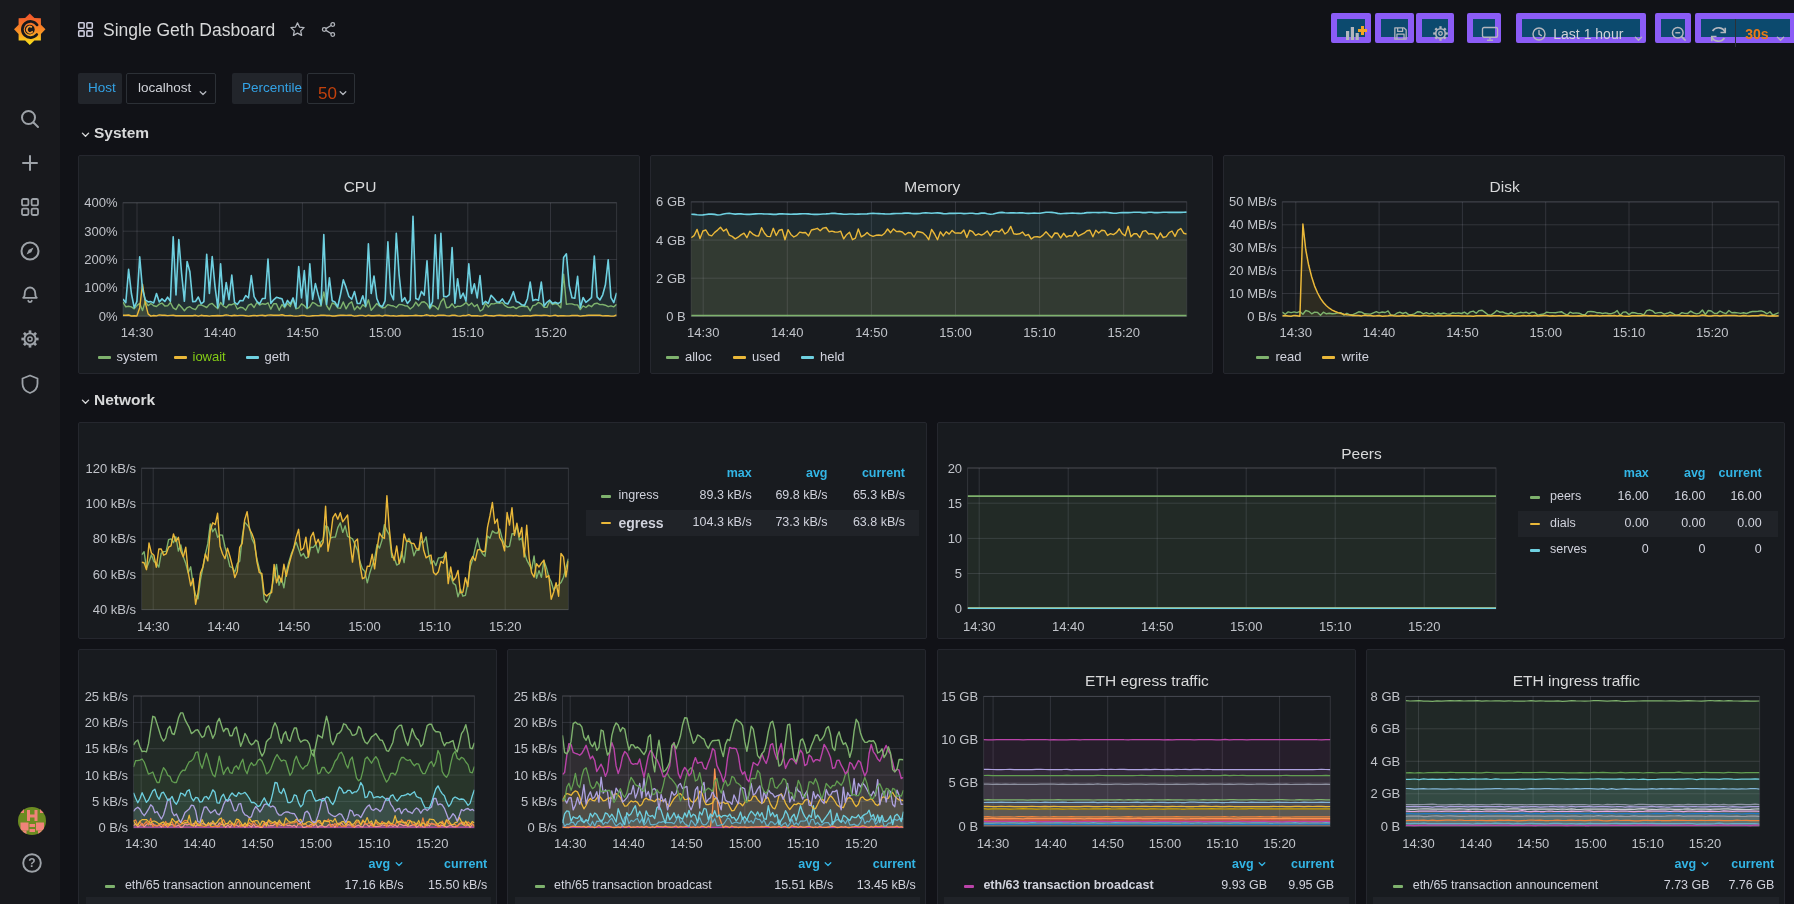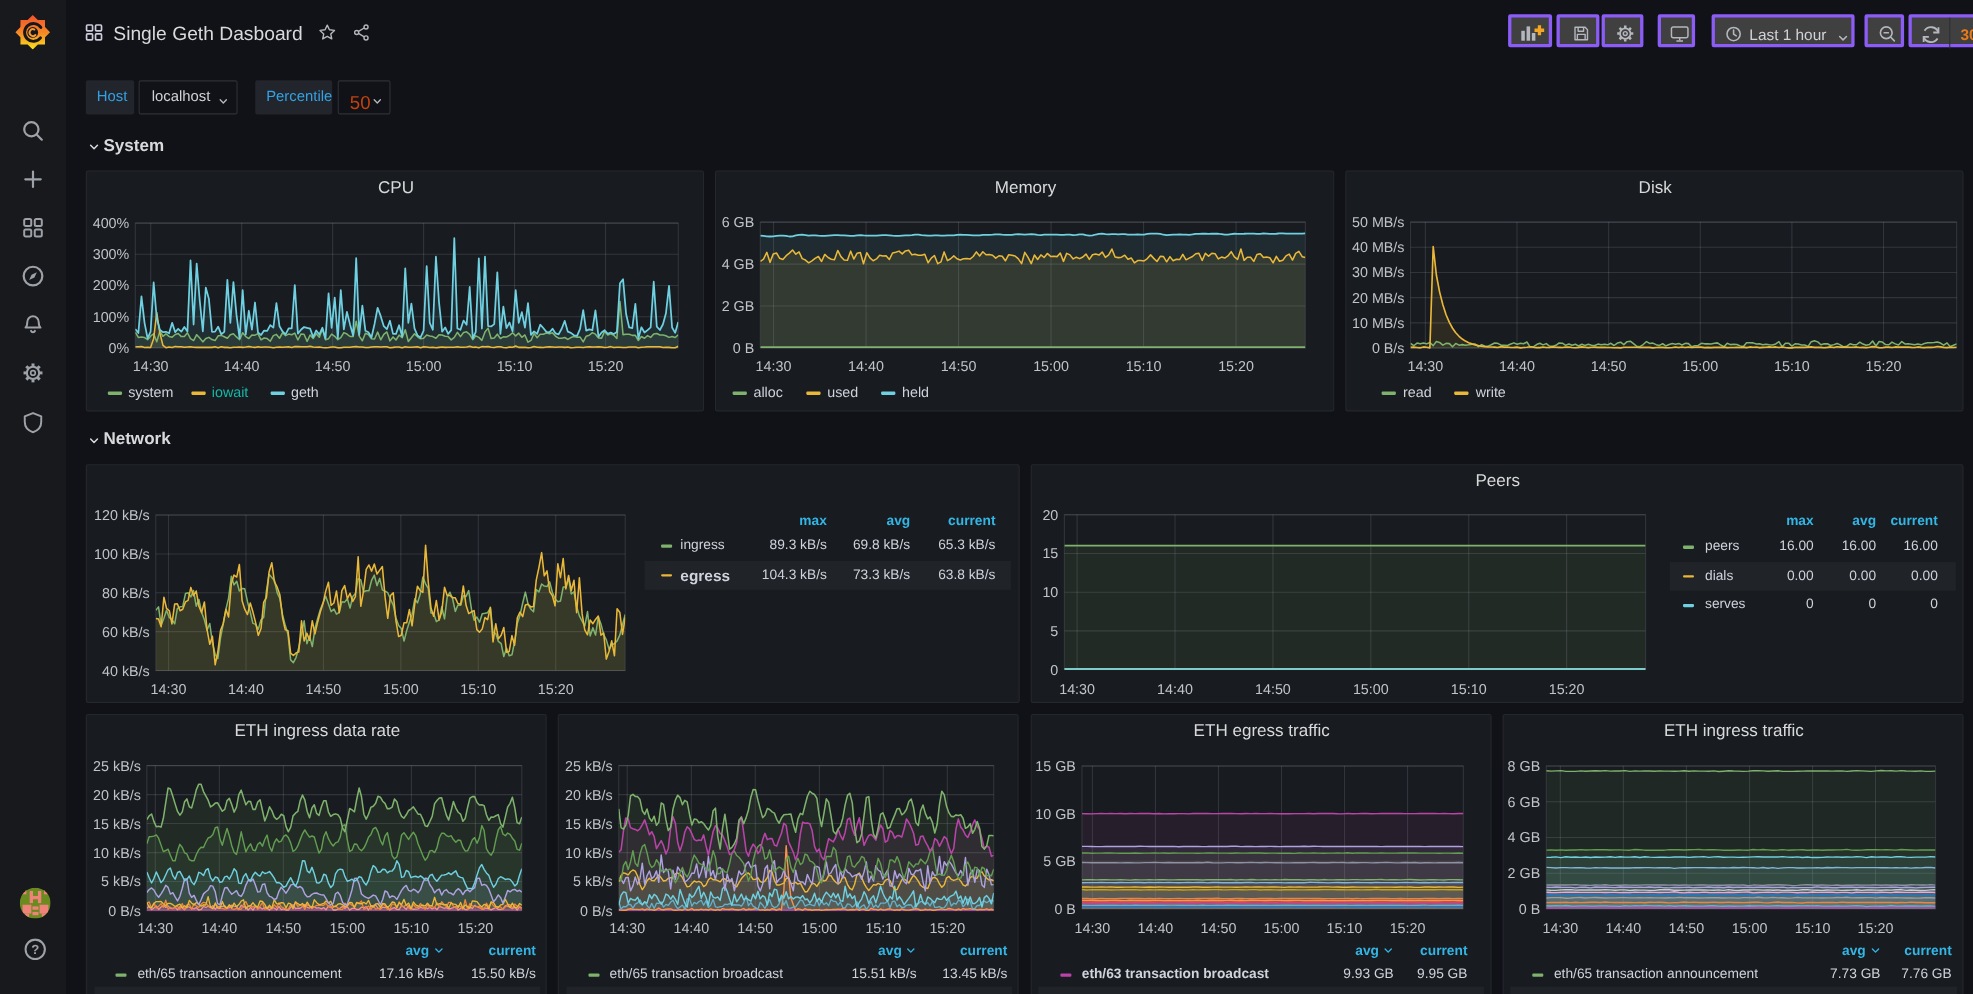--- a/index.html
+++ b/index.html
@@ -1,19 +1,19 @@
 <!DOCTYPE html>
 <html><head><meta charset="utf-8"><style>
 * { margin:0; padding:0; }
 html,body { width:1794px; height:904px; overflow:hidden; }
 body { background:#111217; font-family:"Liberation Sans",sans-serif; position:relative; }
 .abs { position:absolute; }
 .panel { position:absolute; background:#181b1f; border:1px solid #25272e; border-radius:2px; box-sizing:border-box; overflow:hidden; }
-.ptitle { position:absolute; color:#d8d9da; font-size:15.5px; font-weight:500; text-align:center; white-space:nowrap; }
-.tbtn { background:#404040; border:3px solid #8b5cf6; border-radius:2px; box-sizing:border-box;margin-left:40px; }
+.ptitle { position:absolute; color:#d8d9da; font-size:15.5px; font-weight:500; text-align:center; white-space:nowrap;margin-top:16px; }
+.tbtn { background:#0c4a6e; border:6px solid #8b5cf6; border-radius:2px; box-sizing:border-box; }
 </style></head><body>
 <div class="abs" style="left:0;top:0;width:60px;height:904px;background:#18191d"></div>
 <svg class="abs" style="left:13px;top:12px" width="33" height="33" viewBox="0 0 64 64">
 <defs>
       <linearGradient id="glg" x1="0" y1="0" x2="0" y2="1">
 <stop offset="0" stop-color="#f1512c"></stop>
         <stop offset="0.55" stop-color="#f78c26"></stop>
         <stop offset="1" stop-color="#f9e519"></stop>
       </linearGradient>
     </defs>
@@ -221,21 +221,21 @@
         <path d="M44.0,143.1 L46.8,146.7 L49.6,113.4 L52.4,137.5 L55.2,151.7 L57.9,145.4 L60.7,100.8 L63.5,133.3 L66.3,143.8 L69.1,145.9 L71.9,145.6 L74.7,147.0 L77.5,137.5 L80.3,146.0 L83.0,142.9 L85.8,145.5 L88.6,141.2 L91.4,145.3 L94.2,80.8 L97.0,139.0 L99.8,83.6 L102.6,117.4 L105.4,145.3 L108.1,105.5 L110.9,115.7 L113.7,145.6 L116.5,145.5 L119.3,141.0 L122.1,147.8 L124.9,145.7 L127.7,98.4 L130.4,137.5 L133.2,100.5 L136.0,130.3 L138.8,151.7 L141.6,107.7 L144.4,148.1 L147.2,126.5 L150.0,143.6 L152.8,119.0 L155.5,146.2 L158.3,148.5 L161.1,144.5 L163.9,144.8 L166.7,139.5 L169.5,141.9 L172.3,119.6 L175.1,140.6 L177.9,145.3 L180.6,147.9 L183.4,142.5 L186.2,142.5 L189.0,103.1 L191.8,147.4 L194.6,143.8 L197.4,141.3 L200.2,142.1 L203.0,142.8 L205.7,150.5 L208.5,144.4 L211.3,148.1 L214.1,141.9 L216.9,151.7 L219.7,110.6 L222.5,142.0 L225.3,114.5 L228.1,151.7 L230.8,107.8 L233.6,143.4 L236.4,127.6 L239.2,138.9 L242.0,148.9 L244.8,78.6 L247.6,148.4 L250.4,121.9 L253.2,144.7 L255.9,146.0 L258.7,150.8 L261.5,138.5 L264.3,123.8 L267.1,131.4 L269.9,140.5 L272.7,143.3 L275.5,135.6 L278.3,147.5 L281.0,147.5 L283.8,139.7 L286.6,149.9 L289.4,87.9 L292.2,137.5 L295.0,120.0 L297.8,142.5 L300.6,149.1 L303.3,150.8 L306.1,144.6 L308.9,85.9 L311.7,137.5 L314.5,143.8 L317.3,77.4 L320.1,118.6 L322.9,145.5 L325.7,141.7 L328.4,147.5 L331.2,144.1 L334.0,60.4 L336.8,142.6 L339.6,143.8 L342.4,135.4 L345.2,139.2 L348.0,104.9 L350.8,151.7 L353.5,145.8 L356.3,78.8 L359.1,142.7 L361.9,77.4 L364.7,140.4 L367.5,140.8 L370.3,138.7 L373.1,91.6 L375.9,147.5 L378.6,122.7 L381.4,142.3 L384.2,137.2 L387.0,145.3 L389.8,107.8 L392.6,137.5 L395.4,127.8 L398.2,141.9 L401.0,119.5 L403.7,148.5 L406.5,145.3 L409.3,147.5 L412.1,139.2 L414.9,142.2 L417.7,145.7 L420.5,146.2 L423.3,142.9 L426.1,147.1 L428.8,148.0 L431.6,142.9 L434.4,135.7 L437.2,145.5 L440.0,146.6 L442.8,148.8 L445.6,149.4 L448.4,142.7 L451.2,126.0 L453.9,144.6 L456.7,143.4 L459.5,144.2 L462.3,126.1 L465.1,150.1 L467.9,146.3 L470.7,144.2 L473.5,147.4 L476.2,146.3 L479.0,147.6 L481.8,145.8 L484.6,101.5 L487.4,97.8 L490.2,129.5 L493.0,141.7 L495.8,142.3 L498.6,120.3 L501.3,151.7 L504.1,141.5 L506.9,146.3 L509.7,144.1 L512.5,141.6 L515.3,100.1 L518.1,140.9 L520.9,144.0 L523.7,138.8 L526.4,128.8 L529.2,103.8 L532.0,141.7 L534.8,146.6 L537.6,136.8 L537.6,160.2 L44.0,160.2 Z" fill="#6ED0E0" fill-opacity="0.1" stroke="none"></path>
         <path d="M44.0,146.0 L46.8,150.8 L49.6,150.3 L52.4,150.9 L55.2,152.8 L57.9,149.6 L60.7,147.4 L63.5,154.6 L66.3,145.1 L69.1,149.7 L71.9,147.5 L74.7,149.8 L77.5,150.5 L80.3,148.1 L83.0,147.1 L85.8,150.0 L88.6,149.9 L91.4,146.5 L94.2,151.8 L97.0,153.6 L99.8,148.3 L102.6,151.3 L105.4,154.8 L108.1,151.7 L110.9,150.7 L113.7,152.7 L116.5,153.6 L119.3,149.3 L122.1,148.9 L124.9,150.1 L127.7,151.5 L130.4,148.4 L133.2,147.4 L136.0,150.3 L138.8,152.8 L141.6,146.5 L144.4,150.0 L147.2,151.7 L150.0,148.5 L152.8,148.7 L155.5,147.3 L158.3,153.0 L161.1,151.3 L163.9,151.8 L166.7,154.2 L169.5,149.1 L172.3,148.0 L175.1,151.5 L177.9,146.5 L180.6,149.1 L183.4,147.7 L186.2,148.3 L189.0,146.8 L191.8,153.1 L194.6,147.7 L197.4,147.8 L200.2,154.3 L203.0,148.5 L205.7,151.7 L208.5,147.3 L211.3,150.6 L214.1,143.0 L216.9,152.8 L219.7,151.9 L222.5,147.8 L225.3,149.7 L228.1,152.8 L230.8,150.9 L233.6,146.4 L236.4,147.7 L239.2,149.9 L242.0,150.0 L244.8,136.0 L247.6,149.5 L250.4,153.8 L253.2,147.0 L255.9,148.1 L258.7,151.9 L261.5,152.2 L264.3,145.9 L267.1,152.9 L269.9,147.9 L272.7,145.8 L275.5,153.9 L278.3,150.3 L281.0,153.1 L283.8,148.7 L286.6,151.0 L289.4,143.8 L292.2,154.4 L295.0,151.0 L297.8,147.5 L300.6,150.2 L303.3,152.0 L306.1,151.5 L308.9,148.6 L311.7,149.5 L314.5,150.0 L317.3,151.5 L320.1,148.4 L322.9,148.6 L325.7,149.7 L328.4,150.0 L331.2,153.0 L334.0,150.8 L336.8,146.1 L339.6,150.0 L342.4,146.3 L345.2,145.7 L348.0,148.0 L350.8,152.8 L353.5,149.3 L356.3,150.7 L359.1,153.4 L361.9,145.8 L364.7,142.3 L367.5,151.7 L370.3,151.2 L373.1,147.8 L375.9,151.7 L378.6,150.2 L381.4,150.4 L384.2,148.9 L387.0,146.5 L389.8,149.4 L392.6,146.9 L395.4,150.6 L398.2,148.5 L401.0,155.1 L403.7,153.5 L406.5,147.2 L409.3,151.1 L412.1,147.8 L414.9,147.9 L417.7,146.8 L420.5,147.4 L423.3,146.6 L426.1,149.7 L428.8,151.4 L431.6,151.5 L434.4,150.8 L437.2,152.6 L440.0,150.9 L442.8,150.0 L445.6,150.6 L448.4,150.4 L451.2,154.8 L453.9,149.6 L456.7,148.8 L459.5,146.4 L462.3,147.8 L465.1,151.2 L467.9,151.4 L470.7,145.3 L473.5,148.6 L476.2,147.5 L479.0,148.7 L481.8,151.7 L484.6,118.2 L487.4,148.2 L490.2,147.9 L493.0,147.9 L495.8,148.9 L498.6,148.9 L501.3,153.6 L504.1,149.9 L506.9,151.5 L509.7,149.1 L512.5,150.7 L515.3,147.7 L518.1,147.2 L520.9,148.6 L523.7,148.5 L526.4,149.2 L529.2,150.7 L532.0,149.9 L534.8,150.8 L537.6,148.3" fill="none" stroke="#7EB26D" stroke-width="1.4" stroke-linejoin="round"></path>
         <path d="M44.0,159.3 L46.8,159.3 L49.6,159.0 L52.4,160.0 L55.2,159.8 L57.9,160.0 L60.7,151.7 L63.5,128.2 L66.3,146.6 L69.1,157.9 L71.9,160.1 L74.7,159.5 L77.5,159.9 L80.3,158.9 L83.0,159.3 L85.8,159.2 L88.6,159.6 L91.4,159.4 L94.2,159.3 L97.0,159.7 L99.8,159.8 L102.6,159.6 L105.4,159.8 L108.1,159.8 L110.9,159.7 L113.7,159.8 L116.5,159.3 L119.3,160.1 L122.1,159.3 L124.9,159.8 L127.7,159.8 L130.4,160.1 L133.2,159.6 L136.0,159.7 L138.8,159.5 L141.6,159.8 L144.4,159.5 L147.2,158.9 L150.0,159.4 L152.8,159.8 L155.5,159.2 L158.3,159.6 L161.1,159.4 L163.9,159.4 L166.7,159.7 L169.5,160.1 L172.3,159.7 L175.1,159.4 L177.9,159.7 L180.6,159.4 L183.4,159.2 L186.2,159.8 L189.0,159.1 L191.8,159.0 L194.6,159.2 L197.4,159.2 L200.2,159.2 L203.0,158.8 L205.7,159.5 L208.5,159.6 L211.3,159.4 L214.1,159.9 L216.9,160.1 L219.7,159.9 L222.5,159.4 L225.3,159.4 L228.1,160.1 L230.8,160.1 L233.6,159.7 L236.4,159.6 L239.2,159.6 L242.0,159.3 L244.8,159.1 L247.6,159.5 L250.4,159.4 L253.2,160.0 L255.9,160.0 L258.7,159.5 L261.5,159.3 L264.3,159.3 L267.1,159.4 L269.9,159.3 L272.7,159.3 L275.5,160.1 L278.3,159.8 L281.0,159.4 L283.8,159.4 L286.6,160.1 L289.4,159.2 L292.2,159.7 L295.0,159.7 L297.8,159.5 L300.6,159.3 L303.3,160.1 L306.1,159.2 L308.9,159.5 L311.7,159.9 L314.5,159.7 L317.3,160.1 L320.1,159.8 L322.9,159.5 L325.7,159.8 L328.4,159.7 L331.2,159.6 L334.0,159.6 L336.8,159.2 L339.6,159.6 L342.4,159.7 L345.2,159.4 L348.0,158.8 L350.8,159.7 L353.5,159.4 L356.3,160.1 L359.1,159.1 L361.9,159.3 L364.7,159.1 L367.5,159.6 L370.3,159.9 L373.1,159.3 L375.9,159.3 L378.6,159.9 L381.4,160.1 L384.2,159.4 L387.0,159.6 L389.8,158.6 L392.6,159.8 L395.4,159.8 L398.2,159.6 L401.0,160.1 L403.7,159.9 L406.5,159.0 L409.3,159.6 L412.1,159.8 L414.9,160.0 L417.7,159.4 L420.5,159.3 L423.3,159.5 L426.1,159.7 L428.8,159.5 L431.6,159.4 L434.4,159.8 L437.2,159.4 L440.0,160.1 L442.8,160.0 L445.6,159.7 L448.4,159.6 L451.2,160.0 L453.9,159.5 L456.7,159.2 L459.5,159.4 L462.3,159.5 L465.1,159.3 L467.9,159.4 L470.7,160.0 L473.5,159.6 L476.2,159.1 L479.0,160.0 L481.8,159.6 L484.6,159.7 L487.4,159.9 L490.2,159.9 L493.0,159.5 L495.8,159.5 L498.6,159.5 L501.3,160.1 L504.1,159.7 L506.9,159.5 L509.7,159.2 L512.5,159.3 L515.3,159.3 L518.1,159.2 L520.9,159.3 L523.7,159.9 L526.4,159.6 L529.2,159.8 L532.0,160.1 L534.8,160.1 L537.6,158.8" fill="none" stroke="#EAB839" stroke-width="1.4" stroke-linejoin="round"></path>
         <path d="M44.0,143.1 L46.8,146.7 L49.6,113.4 L52.4,137.5 L55.2,151.7 L57.9,145.4 L60.7,100.8 L63.5,133.3 L66.3,143.8 L69.1,145.9 L71.9,145.6 L74.7,147.0 L77.5,137.5 L80.3,146.0 L83.0,142.9 L85.8,145.5 L88.6,141.2 L91.4,145.3 L94.2,80.8 L97.0,139.0 L99.8,83.6 L102.6,117.4 L105.4,145.3 L108.1,105.5 L110.9,115.7 L113.7,145.6 L116.5,145.5 L119.3,141.0 L122.1,147.8 L124.9,145.7 L127.7,98.4 L130.4,137.5 L133.2,100.5 L136.0,130.3 L138.8,151.7 L141.6,107.7 L144.4,148.1 L147.2,126.5 L150.0,143.6 L152.8,119.0 L155.5,146.2 L158.3,148.5 L161.1,144.5 L163.9,144.8 L166.7,139.5 L169.5,141.9 L172.3,119.6 L175.1,140.6 L177.9,145.3 L180.6,147.9 L183.4,142.5 L186.2,142.5 L189.0,103.1 L191.8,147.4 L194.6,143.8 L197.4,141.3 L200.2,142.1 L203.0,142.8 L205.7,150.5 L208.5,144.4 L211.3,148.1 L214.1,141.9 L216.9,151.7 L219.7,110.6 L222.5,142.0 L225.3,114.5 L228.1,151.7 L230.8,107.8 L233.6,143.4 L236.4,127.6 L239.2,138.9 L242.0,148.9 L244.8,78.6 L247.6,148.4 L250.4,121.9 L253.2,144.7 L255.9,146.0 L258.7,150.8 L261.5,138.5 L264.3,123.8 L267.1,131.4 L269.9,140.5 L272.7,143.3 L275.5,135.6 L278.3,147.5 L281.0,147.5 L283.8,139.7 L286.6,149.9 L289.4,87.9 L292.2,137.5 L295.0,120.0 L297.8,142.5 L300.6,149.1 L303.3,150.8 L306.1,144.6 L308.9,85.9 L311.7,137.5 L314.5,143.8 L317.3,77.4 L320.1,118.6 L322.9,145.5 L325.7,141.7 L328.4,147.5 L331.2,144.1 L334.0,60.4 L336.8,142.6 L339.6,143.8 L342.4,135.4 L345.2,139.2 L348.0,104.9 L350.8,151.7 L353.5,145.8 L356.3,78.8 L359.1,142.7 L361.9,77.4 L364.7,140.4 L367.5,140.8 L370.3,138.7 L373.1,91.6 L375.9,147.5 L378.6,122.7 L381.4,142.3 L384.2,137.2 L387.0,145.3 L389.8,107.8 L392.6,137.5 L395.4,127.8 L398.2,141.9 L401.0,119.5 L403.7,148.5 L406.5,145.3 L409.3,147.5 L412.1,139.2 L414.9,142.2 L417.7,145.7 L420.5,146.2 L423.3,142.9 L426.1,147.1 L428.8,148.0 L431.6,142.9 L434.4,135.7 L437.2,145.5 L440.0,146.6 L442.8,148.8 L445.6,149.4 L448.4,142.7 L451.2,126.0 L453.9,144.6 L456.7,143.4 L459.5,144.2 L462.3,126.1 L465.1,150.1 L467.9,146.3 L470.7,144.2 L473.5,147.4 L476.2,146.3 L479.0,147.6 L481.8,145.8 L484.6,101.5 L487.4,97.8 L490.2,129.5 L493.0,141.7 L495.8,142.3 L498.6,120.3 L501.3,151.7 L504.1,141.5 L506.9,146.3 L509.7,144.1 L512.5,141.6 L515.3,100.1 L518.1,140.9 L520.9,144.0 L523.7,138.8 L526.4,128.8 L529.2,103.8 L532.0,141.7 L534.8,146.6 L537.6,136.8" fill="none" stroke="#6ED0E0" stroke-width="1.6" stroke-linejoin="round"></path>
       </g>
     </svg>
     <div class="ptitle" style="left:0;top:6px;width:562px">CPU</div>
     <div class="abs" style="left:18.5px;top:200.2px;width:13px;height:2.8px;background:#7EB26D;border-radius:1px"></div>
     <div class="abs" style="left:37.5px;top:193.2px;font-size:13px;color:#d0d2dc;font-weight:400;white-space:nowrap">system</div>
     <div class="abs" style="left:94.5px;top:200.2px;width:13px;height:2.8px;background:#EAB839;border-radius:1px"></div>
-    <div class="abs" style="left:113.5px;top:193.2px;font-size:13px;color:#14b8a6;font-weight:400;white-space:nowrap">iowait</div>
+    <div class="abs" style="left:113.5px;top:193.2px;font-size:13px;color:#84cc16;font-weight:400;white-space:nowrap">iowait</div>
     <div class="abs" style="left:166.5px;top:200.2px;width:13px;height:2.8px;background:#6ED0E0;border-radius:1px"></div>
     <div class="abs" style="left:185.5px;top:193.2px;font-size:13px;color:#d0d2dc;font-weight:400;white-space:nowrap">geth</div>
   </div>
 <div class="panel" style="left:650.3px;top:155.0px;width:562.3px;height:218.5px">
     <svg class="abs" style="left:0;top:0" width="562" height="218">
       <defs>
         <clipPath id="cp1">
           <rect x="40.2" y="44.9" width="495.5" height="116.5"></rect>
         </clipPath>
       </defs>
@@ -475,21 +475,20 @@
         <path d="M54.5,177.2 L56.6,177.2 L58.8,177.2 L60.9,177.2 L63.1,177.2 L65.2,177.2 L67.4,177.2 L69.5,177.2 L71.7,177.2 L73.8,177.2 L75.9,177.2 L78.1,177.2 L80.2,177.2 L82.4,177.2 L84.5,177.2 L86.7,177.2 L88.8,177.2 L90.9,177.2 L93.1,177.2 L95.2,177.2 L97.4,177.2 L99.5,177.2 L101.7,177.2 L103.8,177.2 L106.0,177.2 L108.1,177.2 L110.2,177.2 L112.4,177.2 L114.5,177.2 L116.7,177.2 L118.8,177.2 L121.0,177.2 L123.1,177.2 L125.3,177.2 L127.4,177.2 L129.5,177.2 L131.7,177.2 L133.8,177.2 L136.0,177.2 L138.1,177.2 L140.3,177.2 L142.4,177.2 L144.5,177.2 L146.7,177.2 L148.8,177.2 L151.0,177.2 L153.1,177.2 L155.3,177.2 L157.4,177.2 L159.6,177.2 L161.7,177.2 L163.8,177.2 L166.0,177.2 L168.1,177.2 L170.3,177.2 L172.4,177.2 L174.6,177.2 L176.7,177.2 L178.9,177.2 L181.0,177.2 L183.1,177.2 L185.3,177.2 L187.4,177.2 L189.6,177.2 L191.7,177.2 L193.9,177.2 L196.0,177.2 L198.1,177.2 L200.3,177.2 L202.4,177.2 L204.6,177.2 L206.7,177.2 L208.9,177.2 L211.0,177.2 L213.2,177.2 L215.3,177.2 L217.4,177.2 L219.6,177.2 L221.7,177.2 L223.9,177.2 L226.0,177.2 L228.2,177.2 L230.3,177.2 L232.5,177.2 L234.6,177.2 L236.7,177.2 L238.9,177.2 L241.0,177.2 L243.2,177.2 L245.3,177.2 L247.5,177.2 L249.6,177.2 L251.8,177.2 L253.9,177.2 L256.0,177.2 L258.2,177.2 L260.3,177.2 L262.5,177.2 L264.6,177.2 L266.8,177.2 L268.9,177.2 L271.0,177.2 L273.2,177.2 L275.3,177.2 L277.5,177.2 L279.6,177.2 L281.8,177.2 L283.9,177.2 L286.1,177.2 L288.2,177.2 L290.3,177.2 L292.5,177.2 L294.6,177.2 L296.8,177.2 L298.9,177.2 L301.1,177.2 L303.2,177.2 L305.4,177.2 L307.5,177.2 L309.6,177.2 L311.8,177.2 L313.9,177.2 L316.1,177.2 L318.2,177.2 L320.4,177.2 L322.5,177.2 L324.6,177.2 L326.8,177.2 L328.9,177.2 L331.1,177.2 L333.2,177.2 L335.4,177.2 L337.5,177.2 L339.7,177.2 L341.8,177.2 L343.9,177.2 L346.1,177.2 L348.2,177.2 L350.4,177.2 L352.5,177.2 L354.7,177.2 L356.8,177.2 L359.0,177.2 L361.1,177.2 L363.2,177.2 L365.4,177.2 L367.5,177.2 L369.7,177.2 L371.8,177.2 L374.0,177.2 L376.1,177.2 L378.2,177.2 L380.4,177.2 L382.5,177.2 L384.7,177.2 L386.8,177.2 L389.0,177.2 L391.1,177.2 L393.3,177.2 L395.4,177.2" fill="none" stroke="#BA43A9" stroke-width="1.2" stroke-linejoin="round"></path>
         <path d="M54.5,175.8 L56.6,173.7 L58.8,176.9 L60.9,175.4 L63.1,173.6 L65.2,176.8 L67.4,174.5 L69.5,173.2 L71.7,174.9 L73.8,173.5 L75.9,175.6 L78.1,175.9 L80.2,174.9 L82.4,177.1 L84.5,174.1 L86.7,175.4 L88.8,177.0 L90.9,174.1 L93.1,174.6 L95.2,175.8 L97.4,176.2 L99.5,175.0 L101.7,177.3 L103.8,176.8 L106.0,173.9 L108.1,175.0 L110.2,173.9 L112.4,175.1 L114.5,173.4 L116.7,176.6 L118.8,173.9 L121.0,174.2 L123.1,173.9 L125.3,173.4 L127.4,175.7 L129.5,175.2 L131.7,172.9 L133.8,173.7 L136.0,174.1 L138.1,176.9 L140.3,172.9 L142.4,174.6 L144.5,174.1 L146.7,177.3 L148.8,174.9 L151.0,177.3 L153.1,174.3 L155.3,175.2 L157.4,175.0 L159.6,176.4 L161.7,174.9 L163.8,175.4 L166.0,177.3 L168.1,174.9 L170.3,175.5 L172.4,177.1 L174.6,174.1 L176.7,176.9 L178.9,176.2 L181.0,177.3 L183.1,177.3 L185.3,174.8 L187.4,172.4 L189.6,176.0 L191.7,175.6 L193.9,175.7 L196.0,174.0 L198.1,172.4 L200.3,174.8 L202.4,175.5 L204.6,174.0 L206.7,174.4 L208.9,175.6 L211.0,175.2 L213.2,176.3 L215.3,175.1 L217.4,177.0 L219.6,173.5 L221.7,173.5 L223.9,177.3 L226.0,177.3 L228.2,176.4 L230.3,175.5 L232.5,174.0 L234.6,175.9 L236.7,174.1 L238.9,177.3 L241.0,175.8 L243.2,175.6 L245.3,176.8 L247.5,176.6 L249.6,174.7 L251.8,175.1 L253.9,174.3 L256.0,177.3 L258.2,173.5 L260.3,173.2 L262.5,172.8 L264.6,175.5 L266.8,176.3 L268.9,174.7 L271.0,175.2 L273.2,174.2 L275.3,177.3 L277.5,175.9 L279.6,175.1 L281.8,176.7 L283.9,176.8 L286.1,173.2 L288.2,174.8 L290.3,176.7 L292.5,173.3 L294.6,175.9 L296.8,176.6 L298.9,176.5 L301.1,176.2 L303.2,174.8 L305.4,175.5 L307.5,175.1 L309.6,176.1 L311.8,174.7 L313.9,176.4 L316.1,175.0 L318.2,176.8 L320.4,174.1 L322.5,174.6 L324.6,175.7 L326.8,175.2 L328.9,176.2 L331.1,175.9 L333.2,175.1 L335.4,174.1 L337.5,177.3 L339.7,175.8 L341.8,174.5 L343.9,176.9 L346.1,177.0 L348.2,174.2 L350.4,176.0 L352.5,173.1 L354.7,174.3 L356.8,175.3 L359.0,175.5 L361.1,175.5 L363.2,175.7 L365.4,175.9 L367.5,177.1 L369.7,176.0 L371.8,175.0 L374.0,176.7 L376.1,176.8 L378.2,176.3 L380.4,173.3 L382.5,173.7 L384.7,174.7 L386.8,176.1 L389.0,174.2 L391.1,177.3 L393.3,174.5 L395.4,175.3" fill="none" stroke="#F29191" stroke-width="1.2" stroke-linejoin="round"></path>
         <path d="M54.5,171.1 L56.6,169.9 L58.8,175.4 L60.9,171.0 L63.1,175.5 L65.2,174.0 L67.4,171.5 L69.5,174.9 L71.7,168.4 L73.8,176.7 L75.9,174.8 L78.1,176.1 L80.2,174.7 L82.4,173.9 L84.5,176.7 L86.7,171.4 L88.8,176.7 L90.9,172.7 L93.1,171.8 L95.2,176.7 L97.4,171.4 L99.5,173.5 L101.7,174.9 L103.8,172.1 L106.0,170.3 L108.1,170.8 L110.2,173.3 L112.4,174.9 L114.5,175.5 L116.7,172.3 L118.8,173.9 L121.0,175.4 L123.1,175.8 L125.3,176.5 L127.4,176.0 L129.5,173.2 L131.7,176.3 L133.8,176.7 L136.0,175.9 L138.1,176.6 L140.3,176.6 L142.4,172.0 L144.5,169.6 L146.7,174.1 L148.8,173.3 L151.0,174.7 L153.1,172.8 L155.3,176.7 L157.4,173.8 L159.6,170.6 L161.7,176.6 L163.8,174.8 L166.0,174.8 L168.1,176.4 L170.3,172.5 L172.4,174.9 L174.6,170.8 L176.7,174.3 L178.9,175.6 L181.0,176.2 L183.1,176.7 L185.3,172.5 L187.4,174.7 L189.6,170.2 L191.7,174.0 L193.9,172.9 L196.0,172.9 L198.1,176.7 L200.3,172.4 L202.4,173.5 L204.6,175.9 L206.7,174.5 L208.9,173.0 L211.0,173.1 L213.2,172.8 L215.3,173.0 L217.4,171.2 L219.6,174.5 L221.7,175.0 L223.9,174.9 L226.0,173.2 L228.2,175.6 L230.3,176.7 L232.5,176.7 L234.6,171.1 L236.7,173.8 L238.9,171.1 L241.0,173.0 L243.2,174.1 L245.3,170.4 L247.5,171.1 L249.6,169.1 L251.8,176.7 L253.9,175.7 L256.0,173.5 L258.2,176.7 L260.3,173.3 L262.5,176.5 L264.6,175.9 L266.8,176.7 L268.9,171.7 L271.0,173.2 L273.2,176.7 L275.3,176.7 L277.5,171.9 L279.6,171.9 L281.8,174.9 L283.9,169.9 L286.1,173.8 L288.2,174.1 L290.3,172.4 L292.5,175.4 L294.6,176.5 L296.8,172.0 L298.9,174.8 L301.1,174.8 L303.2,171.4 L305.4,173.7 L307.5,176.7 L309.6,172.5 L311.8,174.8 L313.9,174.2 L316.1,175.0 L318.2,170.8 L320.4,174.1 L322.5,169.7 L324.6,172.0 L326.8,174.4 L328.9,170.3 L331.1,170.3 L333.2,173.9 L335.4,175.5 L337.5,173.2 L339.7,173.9 L341.8,176.7 L343.9,167.9 L346.1,176.7 L348.2,171.4 L350.4,173.6 L352.5,173.9 L354.7,174.2 L356.8,174.0 L359.0,176.7 L361.1,176.7 L363.2,171.0 L365.4,174.5 L367.5,170.3 L369.7,173.6 L371.8,174.4 L374.0,174.5 L376.1,174.4 L378.2,176.7 L380.4,174.3 L382.5,172.1 L384.7,172.4 L386.8,175.5 L389.0,171.8 L391.1,173.8 L393.3,173.7 L395.4,176.7" fill="none" stroke="#EF843C" stroke-width="1.2" stroke-linejoin="round"></path>
         <path d="M54.5,170.5 L56.6,174.6 L58.8,175.1 L60.9,171.4 L63.1,169.6 L65.2,169.7 L67.4,169.5 L69.5,171.6 L71.7,173.3 L73.8,171.2 L75.9,171.2 L78.1,172.4 L80.2,174.1 L82.4,172.9 L84.5,171.9 L86.7,175.1 L88.8,173.3 L90.9,175.3 L93.1,168.5 L95.2,170.9 L97.4,172.8 L99.5,170.4 L101.7,172.1 L103.8,173.8 L106.0,172.5 L108.1,172.8 L110.2,165.1 L112.4,174.7 L114.5,176.2 L116.7,170.8 L118.8,175.5 L121.0,175.7 L123.1,169.5 L125.3,174.5 L127.4,175.5 L129.5,172.5 L131.7,175.4 L133.8,170.9 L136.0,174.3 L138.1,172.3 L140.3,169.1 L142.4,168.0 L144.5,176.2 L146.7,173.7 L148.8,173.4 L151.0,170.6 L153.1,173.5 L155.3,174.6 L157.4,169.1 L159.6,169.5 L161.7,172.2 L163.8,176.2 L166.0,172.8 L168.1,175.7 L170.3,167.9 L172.4,171.4 L174.6,171.7 L176.7,170.5 L178.9,170.9 L181.0,175.3 L183.1,171.1 L185.3,171.7 L187.4,176.2 L189.6,169.8 L191.7,171.5 L193.9,172.7 L196.0,171.3 L198.1,174.4 L200.3,170.1 L202.4,173.4 L204.6,175.4 L206.7,167.8 L208.9,170.6 L211.0,172.3 L213.2,171.9 L215.3,171.3 L217.4,169.1 L219.6,170.8 L221.7,169.3 L223.9,174.0 L226.0,174.2 L228.2,172.0 L230.3,171.5 L232.5,172.6 L234.6,174.4 L236.7,173.2 L238.9,170.4 L241.0,170.6 L243.2,175.2 L245.3,170.6 L247.5,171.4 L249.6,171.6 L251.8,170.3 L253.9,171.8 L256.0,168.5 L258.2,173.6 L260.3,174.6 L262.5,171.8 L264.6,171.4 L266.8,174.9 L268.9,171.3 L271.0,171.8 L273.2,175.1 L275.3,173.2 L277.5,170.0 L279.6,170.3 L281.8,175.0 L283.9,170.7 L286.1,172.3 L288.2,167.6 L290.3,172.9 L292.5,171.0 L294.6,176.1 L296.8,169.9 L298.9,172.6 L301.1,173.8 L303.2,173.7 L305.4,172.9 L307.5,173.8 L309.6,171.1 L311.8,173.6 L313.9,173.2 L316.1,165.7 L318.2,172.6 L320.4,171.4 L322.5,171.8 L324.6,172.7 L326.8,172.2 L328.9,175.6 L331.1,170.8 L333.2,172.0 L335.4,172.2 L337.5,175.1 L339.7,170.4 L341.8,175.7 L343.9,172.7 L346.1,174.1 L348.2,175.8 L350.4,169.0 L352.5,169.3 L354.7,169.6 L356.8,172.5 L359.0,174.5 L361.1,172.1 L363.2,172.8 L365.4,176.2 L367.5,169.8 L369.7,170.6 L371.8,174.0 L374.0,174.9 L376.1,172.7 L378.2,172.1 L380.4,167.6 L382.5,171.6 L384.7,174.9 L386.8,171.0 L389.0,175.3 L391.1,174.9 L393.3,171.4 L395.4,173.0" fill="none" stroke="#EAB839" stroke-width="1.2" stroke-linejoin="round"></path>
         <path d="M54.5,161.3 L56.6,158.7 L58.8,157.2 L60.9,159.1 L63.1,163.1 L65.2,165.7 L67.4,162.6 L69.5,159.2 L71.7,154.8 L73.8,156.7 L75.9,162.8 L78.1,161.5 L80.2,165.4 L82.4,169.0 L84.5,165.0 L86.7,157.5 L88.8,149.1 L90.9,149.1 L93.1,162.0 L95.2,165.8 L97.4,164.0 L99.5,168.6 L101.7,172.5 L103.8,168.0 L106.0,162.6 L108.1,160.7 L110.2,159.1 L112.4,155.1 L114.5,155.6 L116.7,160.8 L118.8,171.5 L121.0,172.5 L123.1,164.2 L125.3,157.2 L127.4,156.8 L129.5,160.1 L131.7,163.0 L133.8,161.4 L136.0,159.7 L138.1,163.7 L140.3,164.8 L142.4,161.2 L144.5,154.6 L146.7,150.2 L148.8,151.3 L151.0,149.1 L153.1,154.4 L155.3,160.9 L157.4,160.6 L159.6,154.1 L161.7,153.5 L163.8,161.6 L166.0,164.9 L168.1,165.6 L170.3,167.7 L172.4,166.8 L174.6,160.3 L176.7,156.5 L178.9,159.2 L181.0,162.0 L183.1,158.8 L185.3,154.6 L187.4,153.8 L189.6,155.0 L191.7,157.0 L193.9,155.9 L196.0,157.6 L198.1,162.8 L200.3,165.2 L202.4,165.1 L204.6,163.0 L206.7,162.0 L208.9,161.8 L211.0,162.8 L213.2,163.5 L215.3,163.6 L217.4,167.0 L219.6,171.1 L221.7,172.5 L223.9,171.2 L226.0,162.5 L228.2,161.1 L230.3,164.0 L232.5,170.5 L234.6,172.5 L236.7,172.0 L238.9,165.9 L241.0,158.8 L243.2,148.7 L245.3,148.3 L247.5,153.8 L249.6,162.7 L251.8,164.6 L253.9,165.8 L256.0,166.7 L258.2,165.3 L260.3,163.7 L262.5,164.4 L264.6,168.2 L266.8,172.5 L268.9,167.7 L271.0,160.0 L273.2,161.1 L275.3,166.0 L277.5,164.5 L279.6,165.1 L281.8,167.6 L283.9,163.6 L286.1,159.4 L288.2,156.6 L290.3,154.9 L292.5,159.5 L294.6,160.3 L296.8,158.4 L298.9,159.5 L301.1,161.5 L303.2,158.8 L305.4,152.5 L307.5,148.3 L309.6,148.5 L311.8,154.3 L313.9,157.2 L316.1,161.7 L318.2,159.2 L320.4,158.3 L322.5,163.7 L324.6,160.0 L326.8,158.7 L328.9,161.5 L331.1,162.1 L333.2,163.5 L335.4,159.9 L337.5,157.9 L339.7,159.6 L341.8,163.2 L343.9,160.0 L346.1,158.8 L348.2,160.6 L350.4,158.5 L352.5,157.0 L354.7,148.5 L356.8,148.3 L359.0,154.9 L361.1,153.9 L363.2,154.9 L365.4,158.3 L367.5,163.8 L369.7,169.7 L371.8,167.2 L374.0,163.6 L376.1,166.0 L378.2,171.2 L380.4,165.4 L382.5,159.5 L384.7,160.8 L386.8,159.1 L389.0,158.5 L391.1,160.3 L393.3,159.3 L395.4,161.0" fill="none" stroke="#AEA2E0" stroke-width="1.3" stroke-linejoin="round"></path>
         <path d="M54.5,142.7 L56.6,148.0 L58.8,152.7 L60.9,148.7 L63.1,142.7 L65.2,147.2 L67.4,152.4 L69.5,150.0 L71.7,145.2 L73.8,140.7 L75.9,139.2 L78.1,146.1 L80.2,149.3 L82.4,143.2 L84.5,142.2 L86.7,146.2 L88.8,150.5 L90.9,149.4 L93.1,146.4 L95.2,151.7 L97.4,154.2 L99.5,150.1 L101.7,143.0 L103.8,143.8 L106.0,146.0 L108.1,141.1 L110.2,139.7 L112.4,147.9 L114.5,150.9 L116.7,147.3 L118.8,147.9 L121.0,152.2 L123.1,151.6 L125.3,147.2 L127.4,146.5 L129.5,149.2 L131.7,145.0 L133.8,139.8 L136.0,142.3 L138.1,152.8 L140.3,153.2 L142.4,146.9 L144.5,144.2 L146.7,149.4 L148.8,150.3 L151.0,145.7 L153.1,143.0 L155.3,145.3 L157.4,146.4 L159.6,142.5 L161.7,144.1 L163.8,143.5 L166.0,142.3 L168.1,145.0 L170.3,148.3 L172.4,152.5 L174.6,152.3 L176.7,153.7 L178.9,156.6 L181.0,155.6 L183.1,151.5 L185.3,147.9 L187.4,152.2 L189.6,155.7 L191.7,151.5 L193.9,142.6 L196.0,132.5 L198.1,132.8 L200.3,141.7 L202.4,143.5 L204.6,138.5 L206.7,144.3 L208.9,152.5 L211.0,152.7 L213.2,150.9 L215.3,144.8 L217.4,145.7 L219.6,152.9 L221.7,156.9 L223.9,154.4 L226.0,144.4 L228.2,141.1 L230.3,140.1 L232.5,140.7 L234.6,147.0 L236.7,151.1 L238.9,150.4 L241.0,149.3 L243.2,151.1 L245.3,149.9 L247.5,146.9 L249.6,147.7 L251.8,152.1 L253.9,154.5 L256.0,150.4 L258.2,142.2 L260.3,136.9 L262.5,138.7 L264.6,143.1 L266.8,142.7 L268.9,140.3 L271.0,140.4 L273.2,143.5 L275.3,141.9 L277.5,141.8 L279.6,139.1 L281.8,132.5 L283.9,136.1 L286.1,147.6 L288.2,146.9 L290.3,141.3 L292.5,142.5 L294.6,147.9 L296.8,147.0 L298.9,146.6 L301.1,147.7 L303.2,146.2 L305.4,147.9 L307.5,150.1 L309.6,150.1 L311.8,145.9 L313.9,144.8 L316.1,148.9 L318.2,151.1 L320.4,148.2 L322.5,145.6 L324.6,145.5 L326.8,144.9 L328.9,143.5 L331.1,145.1 L333.2,143.3 L335.4,141.7 L337.5,146.5 L339.7,147.6 L341.8,148.1 L343.9,153.3 L346.1,157.8 L348.2,157.8 L350.4,157.8 L352.5,152.4 L354.7,145.5 L356.8,139.0 L359.0,135.9 L361.1,140.3 L363.2,143.6 L365.4,145.8 L367.5,151.8 L369.7,156.6 L371.8,153.9 L374.0,148.6 L376.1,147.0 L378.2,148.1 L380.4,149.5 L382.5,149.0 L384.7,149.4 L386.8,151.9 L389.0,155.4 L391.1,153.4 L393.3,145.7 L395.4,139.8" fill="none" stroke="#6ED0E0" stroke-width="1.3" stroke-linejoin="round"></path>
         <path d="M54.5,117.1 L56.6,110.7 L58.8,110.5 L60.9,110.1 L63.1,109.0 L65.2,112.0 L67.4,118.3 L69.5,124.2 L71.7,123.2 L73.8,122.0 L75.9,127.5 L78.1,132.5 L80.2,132.5 L82.4,123.6 L84.5,117.6 L86.7,120.5 L88.8,125.3 L90.9,126.3 L93.1,131.5 L95.2,132.5 L97.4,132.5 L99.5,126.8 L101.7,122.5 L103.8,120.2 L106.0,120.5 L108.1,115.7 L110.2,111.8 L112.4,110.9 L114.5,108.6 L116.7,102.5 L118.8,101.8 L121.0,112.7 L123.1,118.4 L125.3,110.2 L127.4,103.1 L129.5,110.0 L131.7,118.8 L133.8,124.7 L136.0,126.7 L138.1,117.5 L140.3,106.2 L142.4,115.6 L144.5,124.4 L146.7,120.0 L148.8,117.1 L151.0,122.7 L153.1,123.4 L155.3,117.5 L157.4,115.8 L159.6,119.3 L161.7,113.2 L163.8,109.2 L166.0,119.5 L168.1,123.8 L170.3,116.3 L172.4,112.6 L174.6,115.5 L176.7,114.7 L178.9,110.4 L181.0,109.0 L183.1,111.3 L185.3,116.5 L187.4,123.9 L189.6,122.5 L191.7,119.0 L193.9,113.3 L196.0,108.0 L198.1,104.5 L200.3,108.1 L202.4,111.1 L204.6,110.0 L206.7,110.9 L208.9,118.5 L211.0,125.5 L213.2,122.2 L215.3,110.7 L217.4,106.1 L219.6,112.4 L221.7,116.4 L223.9,119.1 L226.0,116.3 L228.2,115.4 L230.3,110.8 L232.5,100.7 L234.6,99.8 L236.7,113.2 L238.9,123.9 L241.0,122.9 L243.2,117.3 L245.3,117.5 L247.5,121.6 L249.6,123.4 L251.8,121.0 L253.9,116.7 L256.0,111.2 L258.2,108.7 L260.3,103.5 L262.5,102.2 L264.6,106.2 L266.8,114.0 L268.9,118.1 L271.0,110.2 L273.2,107.0 L275.3,117.0 L277.5,127.8 L279.6,130.8 L281.8,128.9 L283.9,120.8 L286.1,109.0 L288.2,107.0 L290.3,109.9 L292.5,113.2 L294.6,109.5 L296.8,106.6 L298.9,109.6 L301.1,117.3 L303.2,122.3 L305.4,127.8 L307.5,132.1 L309.6,129.3 L311.8,123.5 L313.9,123.1 L316.1,125.1 L318.2,120.8 L320.4,111.6 L322.5,107.5 L324.6,107.4 L326.8,109.6 L328.9,110.5 L331.1,109.7 L333.2,113.2 L335.4,115.7 L337.5,113.6 L339.7,114.1 L341.8,120.2 L343.9,123.6 L346.1,123.5 L348.2,118.8 L350.4,113.4 L352.5,111.5 L354.7,116.6 L356.8,111.7 L359.0,100.5 L361.1,105.0 L363.2,121.5 L365.4,125.3 L367.5,127.4 L369.7,123.5 L371.8,113.2 L374.0,104.3 L376.1,101.3 L378.2,108.2 L380.4,109.7 L382.5,107.3 L384.7,108.5 L386.8,112.0 L389.0,114.6 L391.1,122.2 L393.3,122.9 L395.4,116.5" fill="none" stroke="#629E51" stroke-width="1.3" stroke-linejoin="round"></path>
         <path d="M54.5,95.1 L56.6,91.7 L58.8,90.0 L60.9,96.7 L63.1,101.6 L65.2,101.1 L67.4,101.9 L69.5,93.9 L71.7,79.4 L73.8,66.3 L75.9,67.2 L78.1,73.9 L80.2,80.8 L82.4,87.7 L84.5,91.1 L86.7,88.1 L88.8,78.9 L90.9,76.3 L93.1,83.5 L95.2,84.5 L97.4,76.5 L99.5,67.8 L101.7,62.9 L103.8,62.9 L106.0,69.6 L108.1,73.6 L110.2,77.4 L112.4,83.6 L114.5,82.2 L116.7,80.1 L118.8,79.8 L121.0,83.8 L123.1,87.5 L125.3,85.9 L127.4,77.8 L129.5,75.8 L131.7,81.6 L133.8,88.3 L136.0,83.7 L138.1,72.4 L140.3,68.3 L142.4,75.1 L144.5,81.6 L146.7,78.5 L148.8,78.7 L151.0,85.8 L153.1,85.8 L155.3,79.1 L157.4,77.0 L159.6,86.8 L161.7,96.3 L163.8,90.9 L166.0,83.5 L168.1,86.9 L170.3,92.6 L172.4,94.8 L174.6,93.3 L176.7,90.2 L178.9,91.6 L181.0,101.3 L183.1,106.1 L185.3,102.0 L187.4,91.7 L189.6,89.3 L191.7,87.7 L193.9,77.8 L196.0,72.8 L198.1,77.2 L200.3,87.7 L202.4,93.4 L204.6,84.5 L206.7,81.6 L208.9,89.4 L211.0,91.3 L213.2,83.4 L215.3,77.9 L217.4,78.0 L219.6,88.2 L221.7,92.1 L223.9,90.5 L226.0,89.9 L228.2,90.6 L230.3,93.8 L232.5,102.9 L234.6,106.1 L236.7,95.5 L238.9,85.0 L241.0,86.3 L243.2,88.0 L245.3,76.6 L247.5,66.3 L249.6,74.1 L251.8,90.2 L253.9,94.7 L256.0,90.2 L258.2,83.8 L260.3,83.0 L262.5,80.3 L264.6,73.8 L266.8,74.7 L268.9,78.4 L271.0,80.3 L273.2,85.3 L275.3,85.1 L277.5,83.7 L279.6,76.4 L281.8,78.8 L283.9,87.4 L286.1,92.1 L288.2,93.8 L290.3,90.7 L292.5,86.8 L294.6,85.5 L296.8,83.5 L298.9,86.7 L301.1,90.1 L303.2,90.2 L305.4,94.9 L307.5,100.6 L309.6,101.3 L311.8,96.8 L313.9,92.2 L316.1,80.6 L318.2,77.8 L320.4,75.4 L322.5,75.2 L324.6,83.3 L326.8,91.0 L328.9,95.5 L331.1,87.0 L333.2,78.6 L335.4,84.6 L337.5,88.4 L339.7,90.1 L341.8,96.6 L343.9,94.1 L346.1,84.0 L348.2,75.6 L350.4,74.2 L352.5,74.2 L354.7,79.5 L356.8,81.8 L359.0,81.6 L361.1,82.4 L363.2,90.7 L365.4,95.8 L367.5,92.7 L369.7,92.9 L371.8,91.6 L374.0,90.6 L376.1,98.7 L378.2,101.9 L380.4,92.9 L382.5,83.7 L384.7,80.3 L386.8,74.7 L389.0,84.4 L391.1,97.8 L393.3,98.8 L395.4,92.7" fill="none" stroke="#7EB26D" stroke-width="1.4" stroke-linejoin="round"></path>
       </g>
     </svg>
-    <div class="ptitle" style="left:0;top:6px;width:419px">ETH ingress data rate</div>
     <div class="abs" style="left:194.6px;top:207.8px;width:130px;text-align:right;font-size:12.5px;font-weight:700;color:#33b5e5;white-space:nowrap">avg <svg width="10" height="10" viewBox="0 0 16 16" style="vertical-align:-1px">
         <path d="M3.5 6 L8 10.5 L12.5 6" fill="none" stroke="#33b5e5" stroke-width="2" stroke-linecap="round" stroke-linejoin="round"></path>
       </svg></div>
     <div class="abs" style="left:298.2px;top:207.8px;width:110px;text-align:right;font-size:12.5px;font-weight:700;color:#33b5e5;white-space:nowrap">current</div>
     <div class="abs" style="left:26.4px;top:235.8px;width:10px;height:2.8px;background:#7EB26D;border-radius:1px"></div>
     <div class="abs" style="left:45.9px;top:228.8px;font-size:12.5px;color:#d0d2dc;font-weight:400;white-space:nowrap">eth/65 transaction announcement</div>
     <div class="abs" style="left:194.6px;top:228.8px;width:130px;text-align:right;font-size:12.5px;color:#d0d2dc;white-space:nowrap">17.16 kB/s</div>
     <div class="abs" style="left:298.2px;top:228.8px;width:110px;text-align:right;font-size:12.5px;color:#d0d2dc;white-space:nowrap">15.50 kB/s</div>
     <div class="abs" style="left:6.6px;top:247.8px;width:405.2px;height:26px;background:rgba(204,204,220,0.05)"></div>
   </div>

